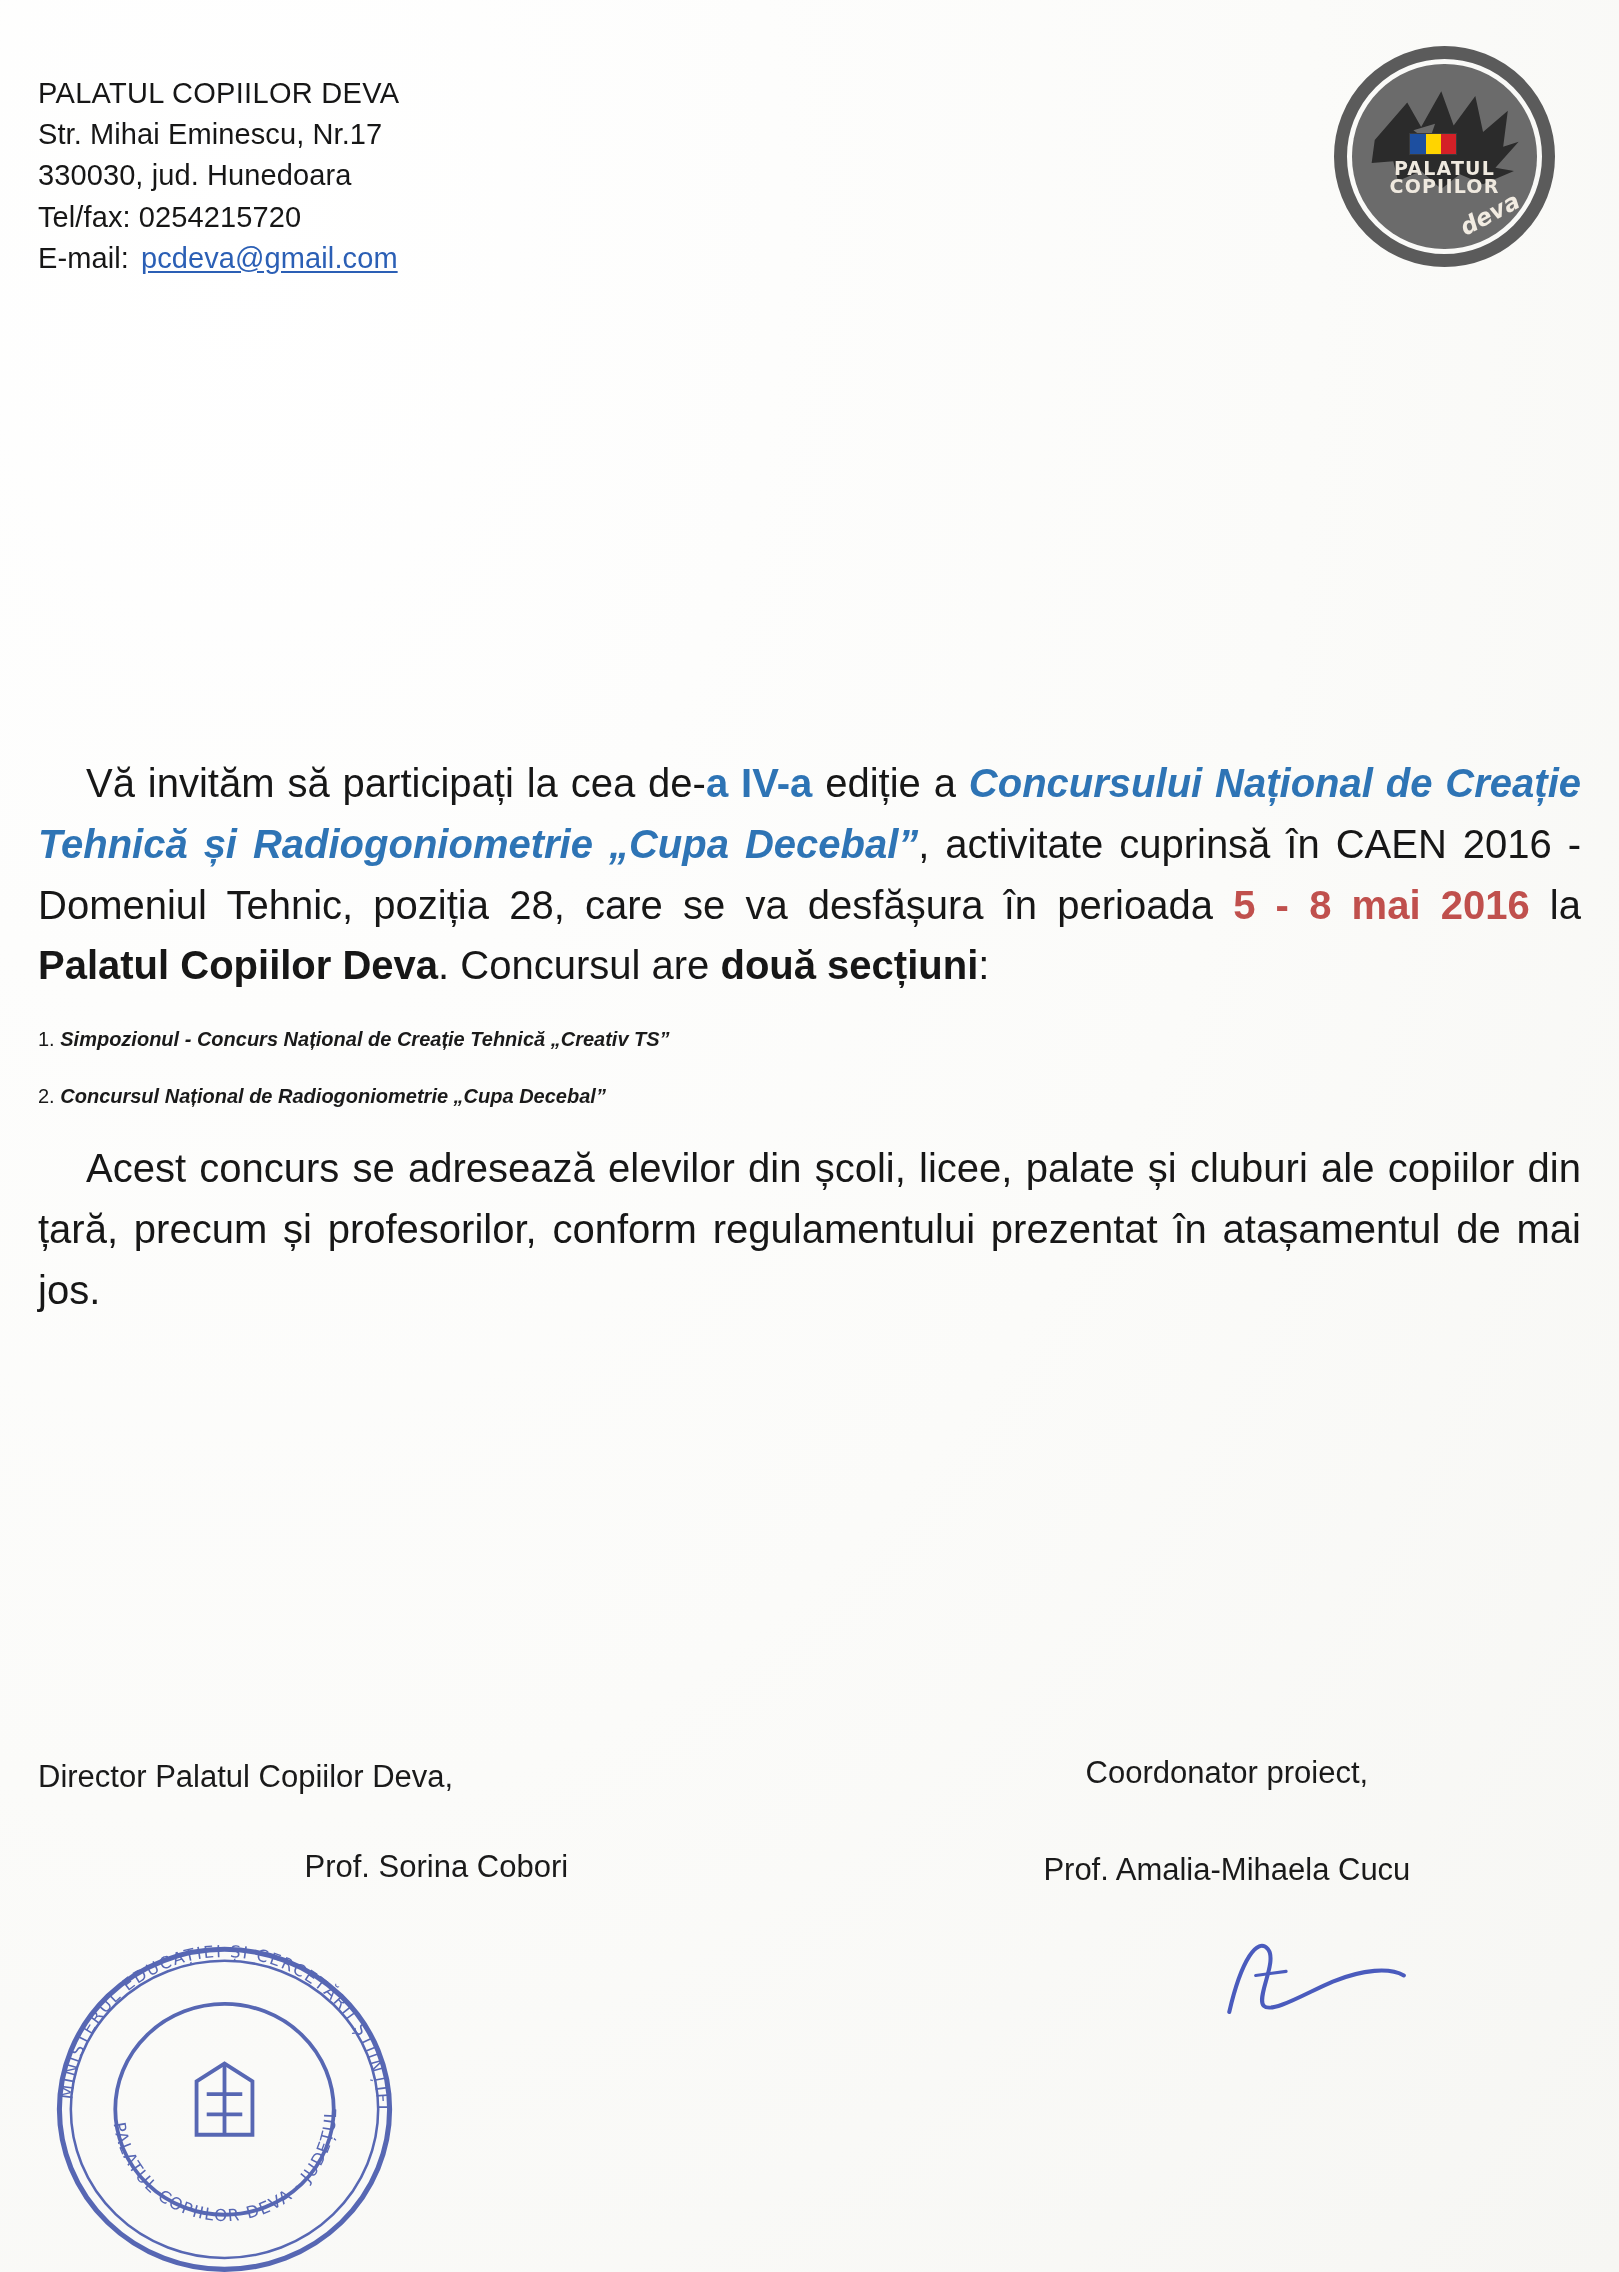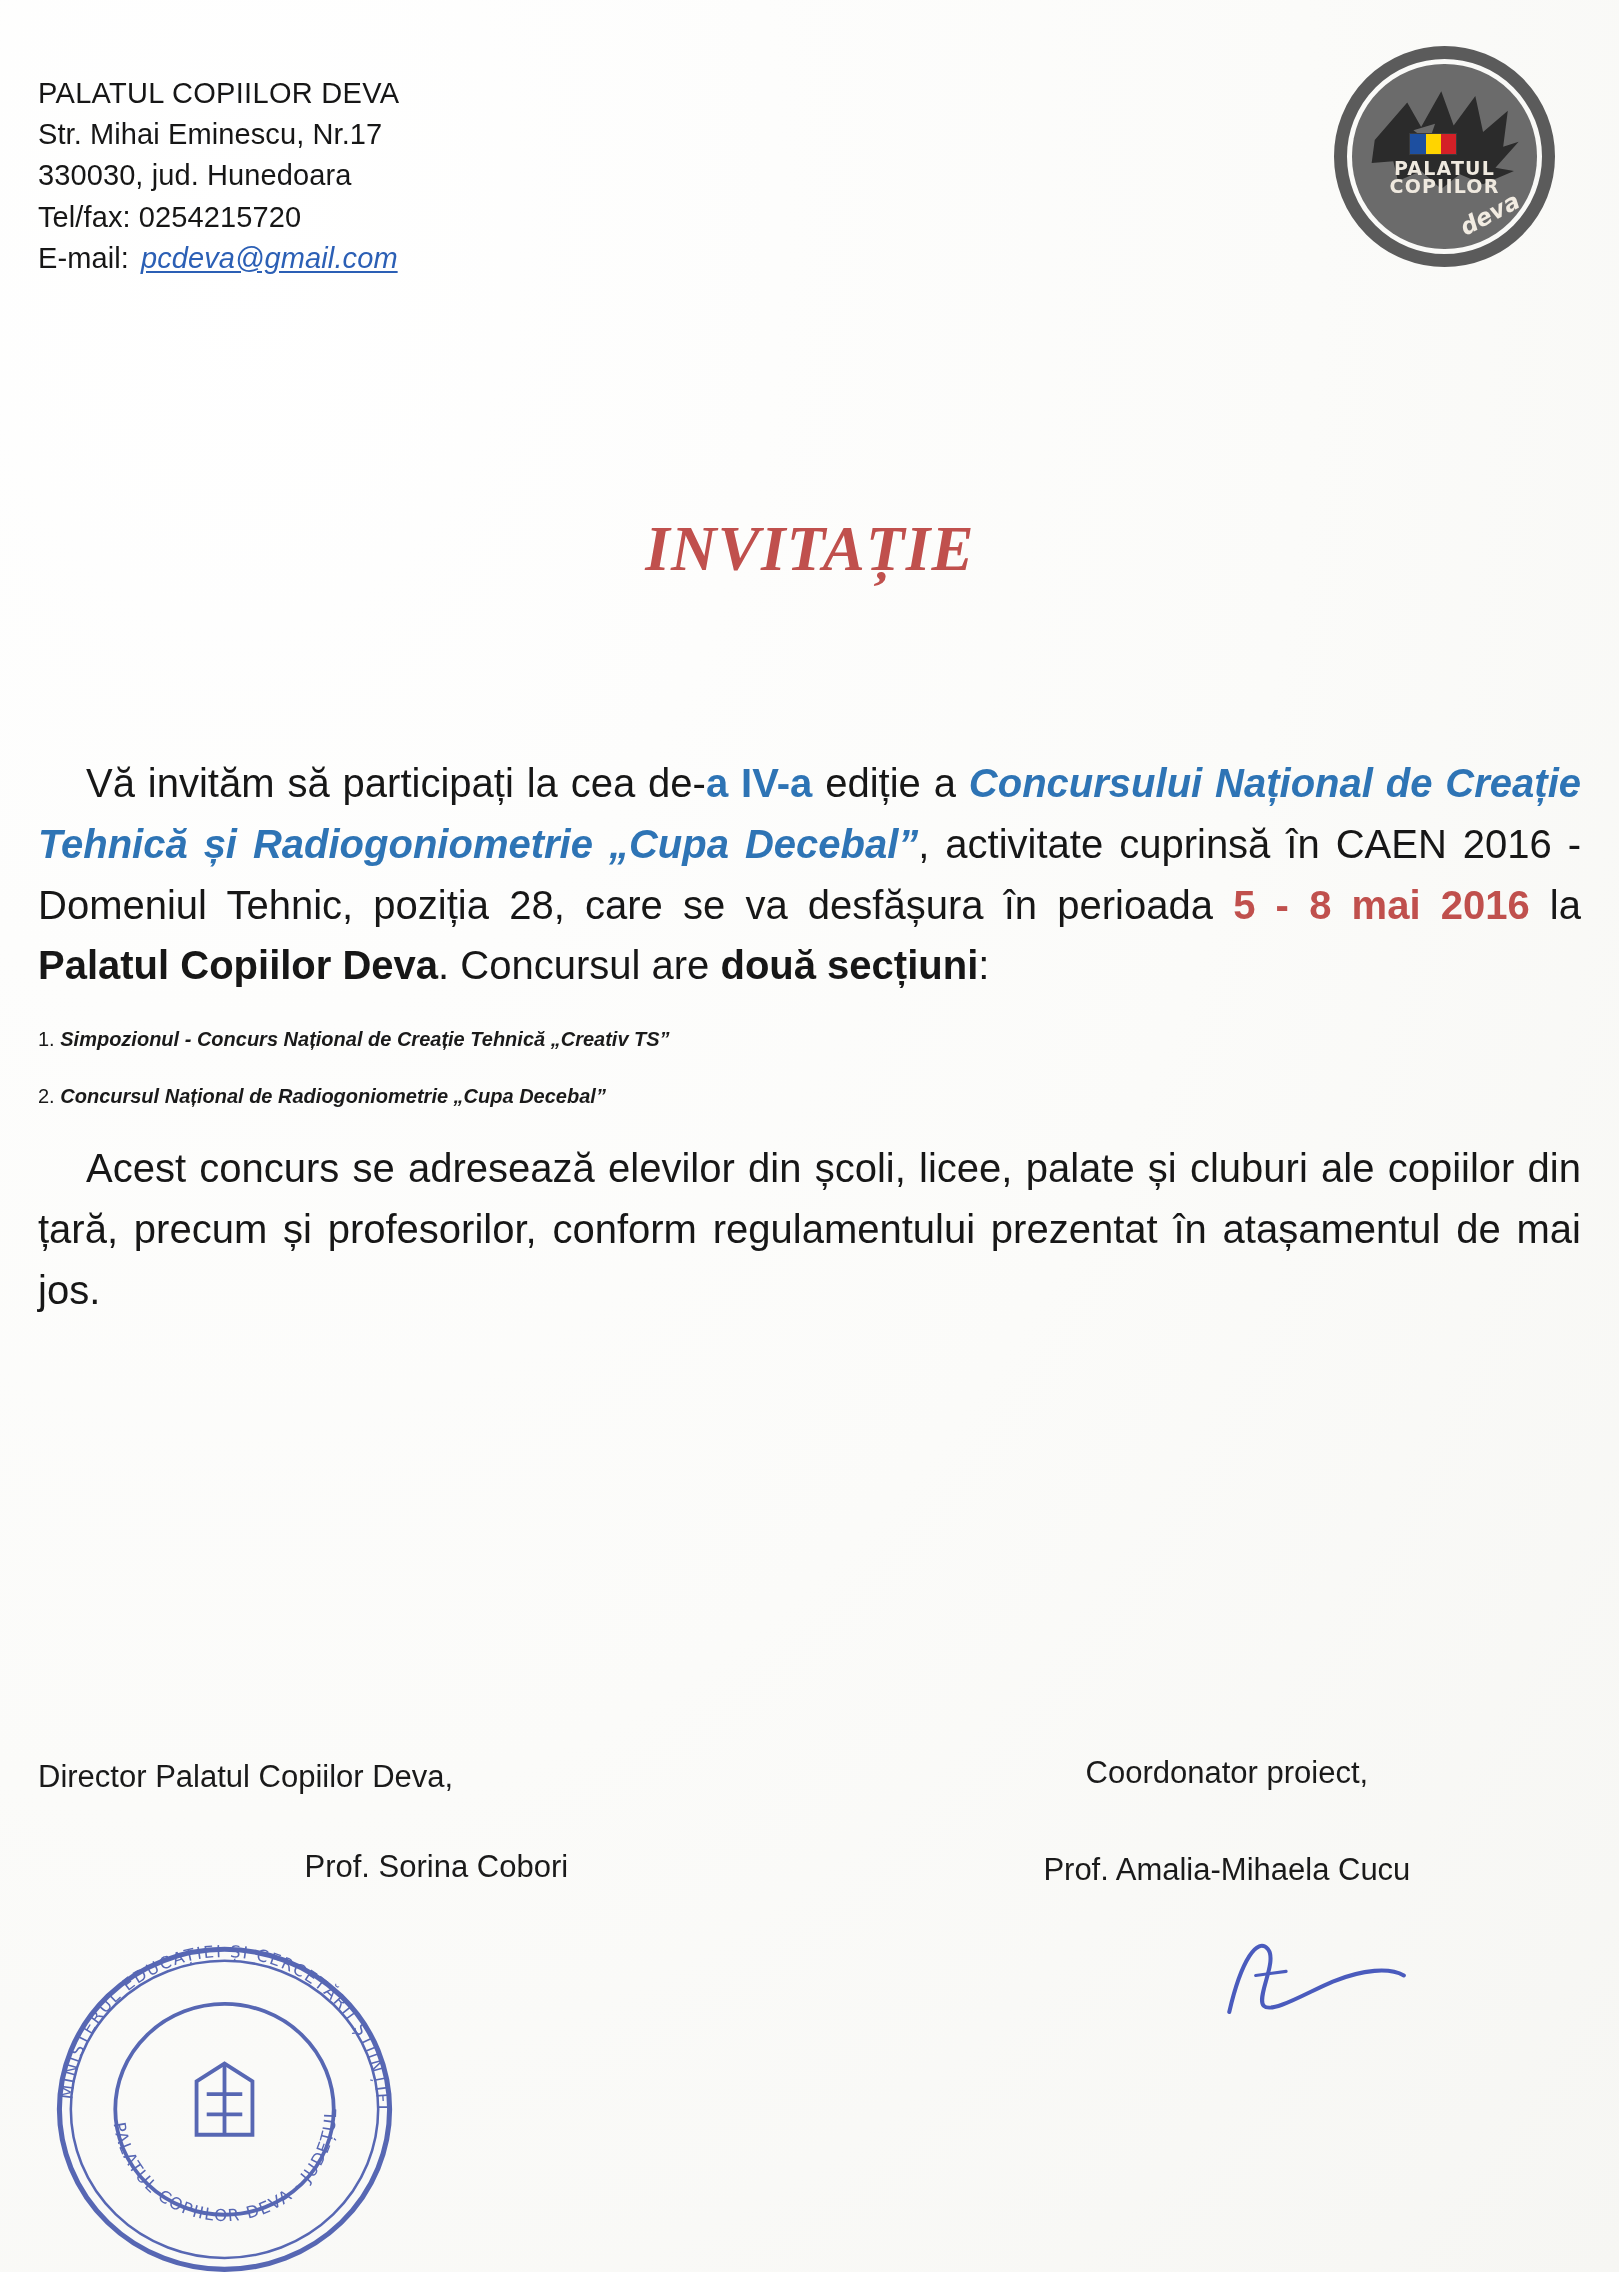--- a/index.html
+++ b/index.html
@@ -40,21 +40,20 @@
   }
   .mail-row {
     display: flex;
     align-items: baseline;
     gap: 12px;
   }
   .mail-link {
     color: #2b5fb5;
     text-decoration: underline;
     text-underline-offset: 3.1px;
-    font-style: italic;
   }
   
   .logo {
     position: absolute;
     right: 65px;
     top: 46px;
     width: 221px;
     height: 221px;
   }
   .logo-ring {
@@ -245,21 +244,20 @@
         <i class="b"></i>
           <i class="y"></i>
           <i class="r"></i>
       </div>
       <div class="logo-text1">PALATUL</div>
       <div class="logo-text2">COPIILOR</div>
       <div class="logo-deva">deva</div>
     </div>
   </div>
 
-  <div class="doc-title">INVITAȚIE</div>
 
   <div class="body-wrap">
     <p class="para first"><span>Vă invităm să participați la cea de-</span><span class="blue-b">a IV-a</span><span> ediție a </span><span class="blue-bi">Concursului Național de Creație Tehnică și Radiogoniometrie „Cupa Decebal”</span><span>, activitate cuprinsă în CAEN 2016 - Domeniul Tehnic, poziția 28, care se va desfășura în perioada </span><span class="red-b">5 -  8 mai 2016</span><span> la </span><span class="bold">Palatul Copiilor Deva</span><span>. Concursul are </span><span class="bold">două secțiuni</span><span>:</span></p>
 
     <div class="sections">
       <div class="section-line"><span class="num">1. </span><span class="txt">Simpozionul - Concurs Național de Creație Tehnică „Creativ TS”</span></div>
       <div class="section-line"><span class="num">2. </span><span class="txt">Concursul Național de Radiogoniometrie „Cupa Decebal”</span></div>
     </div>
 
     <p class="para first para2">Acest concurs se adresează elevilor din școli, licee, palate și cluburi ale copiilor din țară, precum și profesorilor, conform regulamentului prezentat în atașamentul de mai jos.</p>

